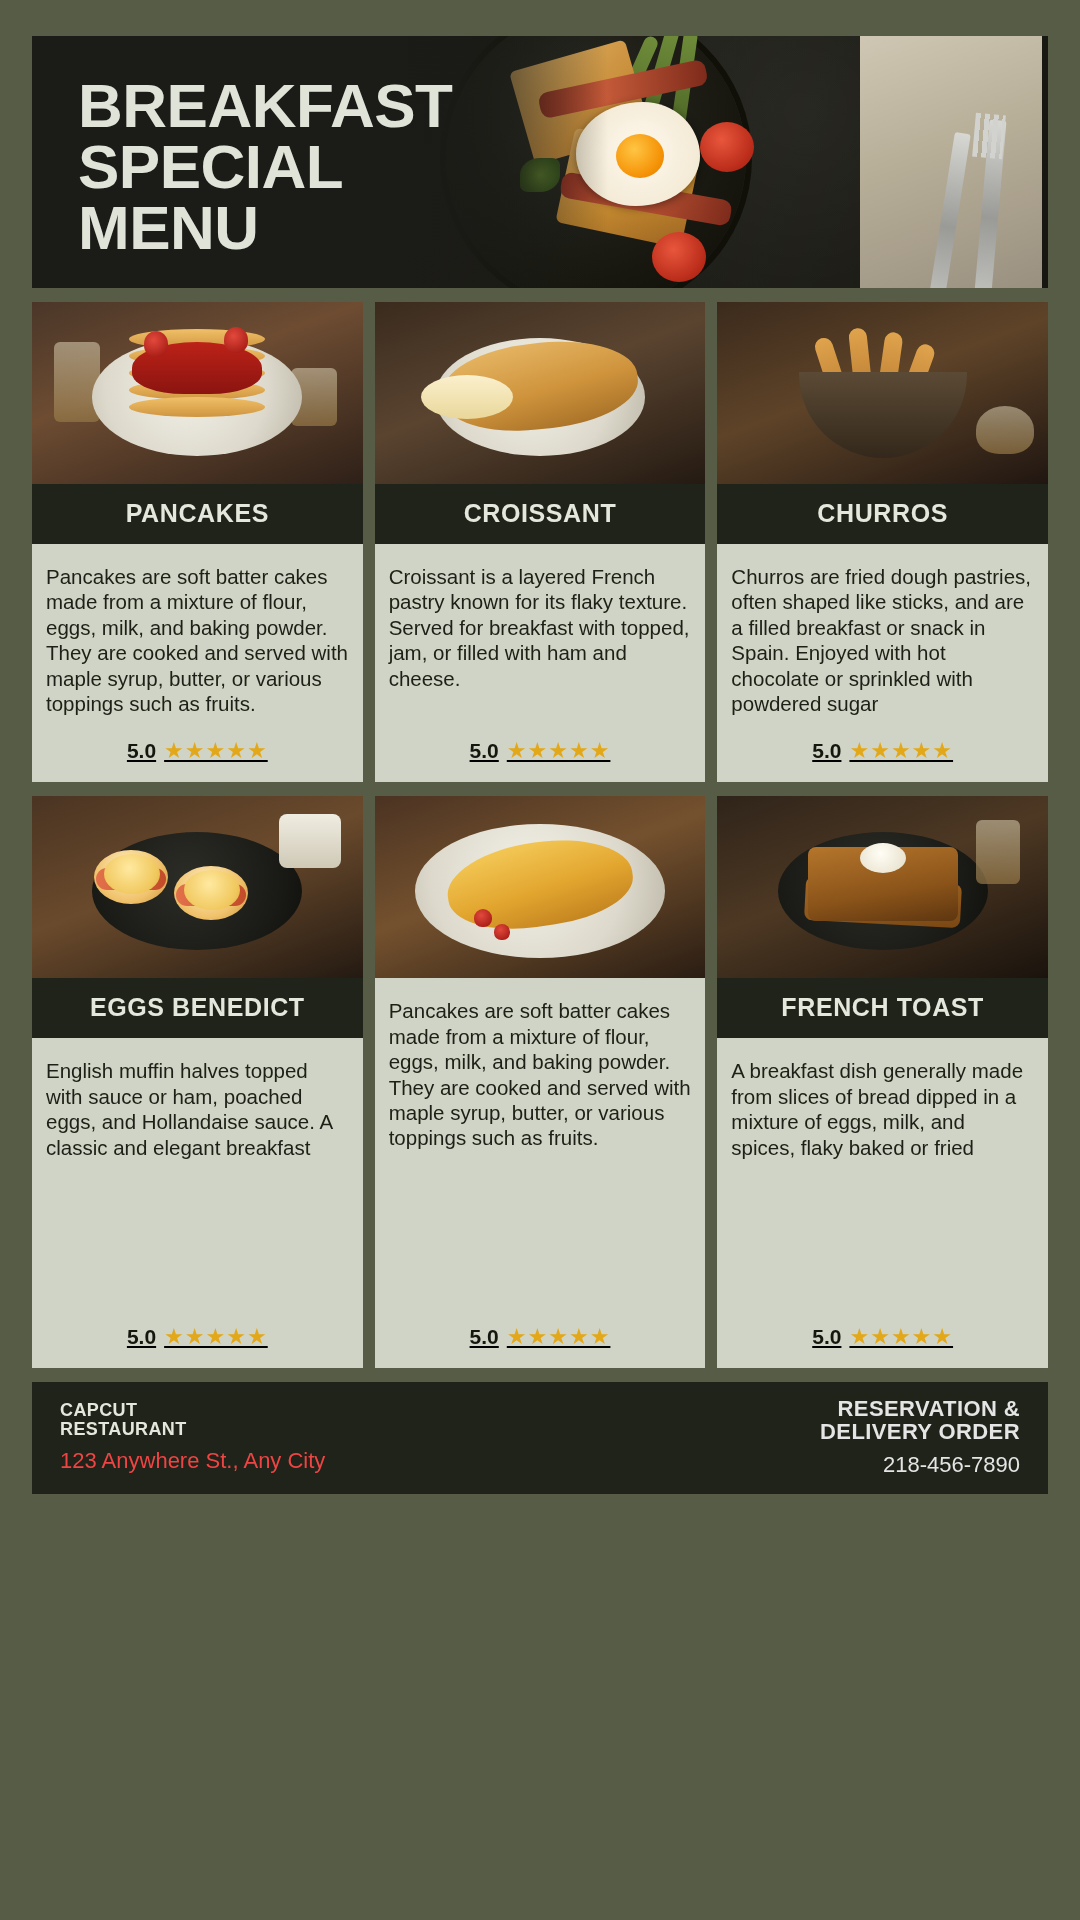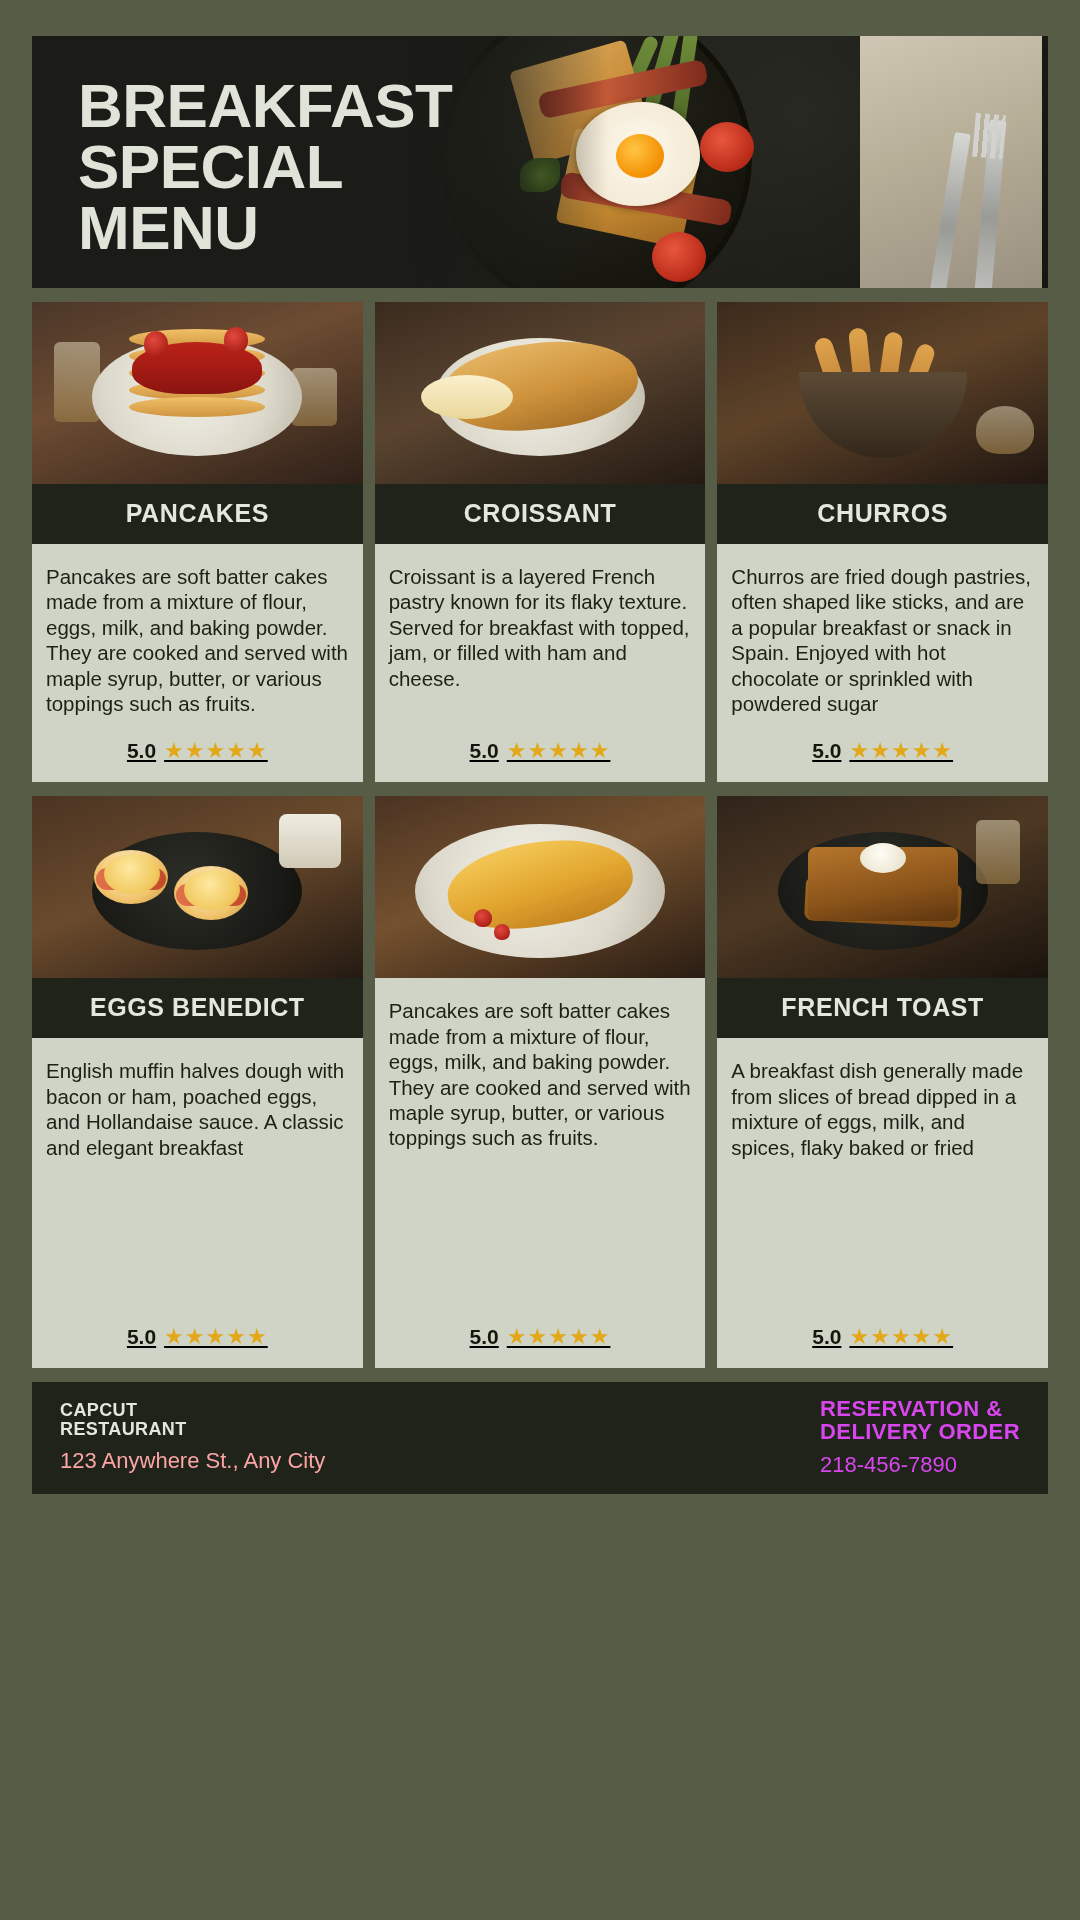--- a/index.html
+++ b/index.html
@@ -317,22 +317,22 @@
     justify-content: space-between;
     align-items: center;
     padding: 22px 28px 24px 28px;
     height: 112px;
   }
   .footer-left { color: #e4e7dc; }
   .f-name {
     font-size: 18px; font-weight: bold; line-height: 1.08;
     letter-spacing: 0.4px; white-space: pre-line; text-transform: uppercase;
   }
-  .f-addr { font-size: 22px; margin-top: 8px; color: #fca5a5; }
-  .footer-right { color: #d946ef; text-align: left; }
+  .f-addr { font-size: 22px; margin-top: 8px; color: #ef4444; }
+  .footer-right { color: #e5e5e5; text-align: right; }
   .f-res {
     font-size: 22px; font-weight: bold; line-height: 1.08;
     letter-spacing: 0.4px; white-space: pre-line; text-transform: uppercase;
   }
   .f-phone { font-size: 22px; margin-top: 8px; }
 </style>
 </head>
 <body>
 
 <div class="page">
@@ -414,21 +414,21 @@
         <div class="bg-warm p-churros"></div>
         <div class="churro" style="left:110px; top:34px; transform:rotate(-18deg);"></div>
         <div class="churro" style="left:136px; top:26px; transform:rotate(-6deg);"></div>
         <div class="churro" style="left:162px; top:30px; transform:rotate(8deg);"></div>
         <div class="churro" style="left:186px; top:40px; transform:rotate(20deg);"></div>
         <div class="bowl"></div>
         <div class="jar" style="right:14px; top:104px; height:48px; width:58px; border-radius:50% 50% 40% 40%;"></div>
       </div>
       <div class="card-title">CHURROS</div>
       <div class="card-body">
-        <div class="card-desc">Churros are fried dough pastries, often shaped like sticks, and are a popular breakfast or snack in Spain. Enjoyed with hot chocolate or sprinkled with powdered sugar</div>
+        <div class="card-desc">Churros are fried dough pastries, often shaped like sticks, and are a filled breakfast or snack in Spain. Enjoyed with hot chocolate or sprinkled with powdered sugar</div>
         <div class="card-rating">
           <span class="rating-value">5.0</span>
           <span class="stars">★★★★★</span>
         </div>
       </div>
     </div>
   </div>
 
   <div class="grid row2">
 
@@ -439,21 +439,21 @@
         <div class="muffin" style="left:62px; top:54px;"></div>
         <div class="salmon" style="left:64px; top:72px;"></div>
         <div class="hollandaise" style="left:72px; top:58px;"></div>
         <div class="muffin" style="left:142px; top:70px;"></div>
         <div class="salmon" style="left:144px; top:88px;"></div>
         <div class="hollandaise" style="left:152px; top:74px;"></div>
         <div class="jar" style="right:22px; top:18px; width:62px; height:54px; border-radius:8px; background:linear-gradient(180deg,#efece1,#cfc9b6);"></div>
       </div>
       <div class="card-title">EGGS BENEDICT</div>
       <div class="card-body">
-        <div class="card-desc">English muffin halves dough with bacon or ham, poached eggs, and Hollandaise sauce. A classic and elegant breakfast</div>
+        <div class="card-desc">English muffin halves topped with sauce or ham, poached eggs, and Hollandaise sauce. A classic and elegant breakfast</div>
         <div class="card-rating">
           <span class="rating-value">5.0</span>
           <span class="stars">★★★★★</span>
         </div>
       </div>
     </div>
 
     <div class="card">
       <div class="card-photo">
         <div class="bg-warm p-omelette"></div>

